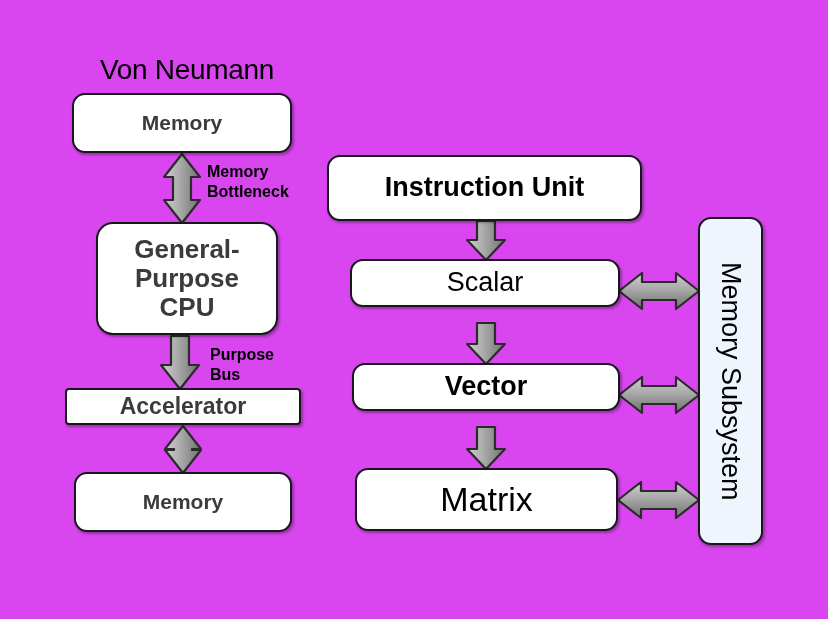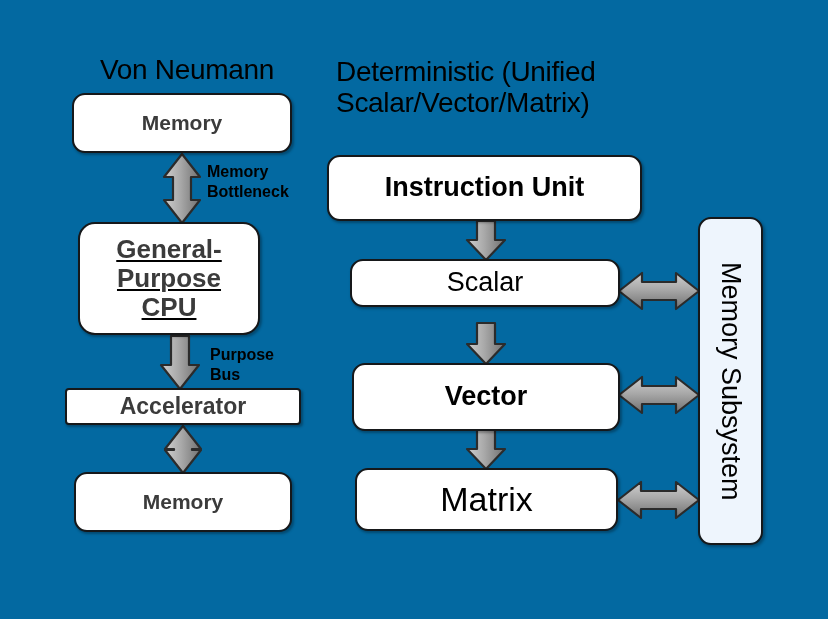--- a/index.html
+++ b/index.html
@@ -9,21 +9,21 @@
     background: #ffffff;
   }
   body {
     font-family: "Liberation Sans", sans-serif;
     -webkit-font-smoothing: antialiased;
   }
   #canvas {
     position: relative;
     width: 828px;
     height: 619px;
-    background: #0369a1;
+    background: #d946ef;
     overflow: hidden;
   }
 
   
   .col-title {
     position: absolute;
     color: #000000;
     font-weight: 400;
     letter-spacing: -0.3px;
     line-height: 1.12;
@@ -66,37 +66,37 @@
     font-weight: bold;
   }
   
   .t-black-bold { color: #000000; font-weight: bold; }
   .t-black      { color: #000000; font-weight: 400; }
 
   
   #box-vn-memory-top { left: 72px;  top: 93px;  width: 220px; height: 60px; }
   #box-vn-memory-top .lbl { font-size: 21px; }
 
-  #box-vn-cpu { left: 78px;  top: 222px; width: 182px; height: 113px; border-radius: 17px; text-decoration: underline; }
+  #box-vn-cpu { left: 96px;  top: 222px; width: 182px; height: 113px; border-radius: 17px; }
   #box-vn-cpu .lbl { font-size: 26px; line-height: 1.12; }
 
   #box-vn-accel { left: 65px;  top: 388px; width: 236px; height: 37px; border-radius: 4px; justify-content: center; }
   #box-vn-accel .lbl { font-size: 23px; }
 
   #box-vn-memory-bottom { left: 74px; top: 472px; width: 218px; height: 60px; }
   #box-vn-memory-bottom .lbl { font-size: 21px; }
 
   
   #box-instruction-unit { left: 327px; top: 155px; width: 315px; height: 66px; }
   #box-instruction-unit .lbl { font-size: 27px; }
 
   #box-scalar { left: 350px; top: 259px; width: 270px; height: 48px; }
   #box-scalar .lbl { font-size: 27px; }
 
-  #box-vector { left: 352px; top: 363px; width: 268px; height: 68px; }
+  #box-vector { left: 352px; top: 363px; width: 268px; height: 48px; }
   #box-vector .lbl { font-size: 27px; }
 
   #box-matrix { left: 355px; top: 468px; width: 263px; height: 63px; }
   #box-matrix .lbl { font-size: 34px; }
 
   
   #panel-memory-subsystem {
     position: absolute;
     left: 698px;
     top: 217px;
@@ -143,22 +143,20 @@
     pointer-events: none;
   }
 </style>
 </head>
 <body>
 
 <div id="canvas">
 
   <div class="col-title" id="title-left">Von Neumann</div>
 
-  <div class="col-title" id="title-right">Deterministic (Unified
-Scalar/Vector/Matrix)</div>
 
   <svg id="arrow-layer" viewBox="0 0 828 619" xmlns="http://www.w3.org/2000/svg">
     <defs>
       <linearGradient id="gradV" x1="0" y1="0" x2="1" y2="0">
         <stop offset="0%" stop-color="#cfcfcf"></stop>
         <stop offset="45%" stop-color="#a9a9a9"></stop>
         <stop offset="100%" stop-color="#707070"></stop>
       </linearGradient>
       <linearGradient id="gradH" x1="0" y1="0" x2="0" y2="1">
         <stop offset="0%" stop-color="#cfcfcf"></stop>

